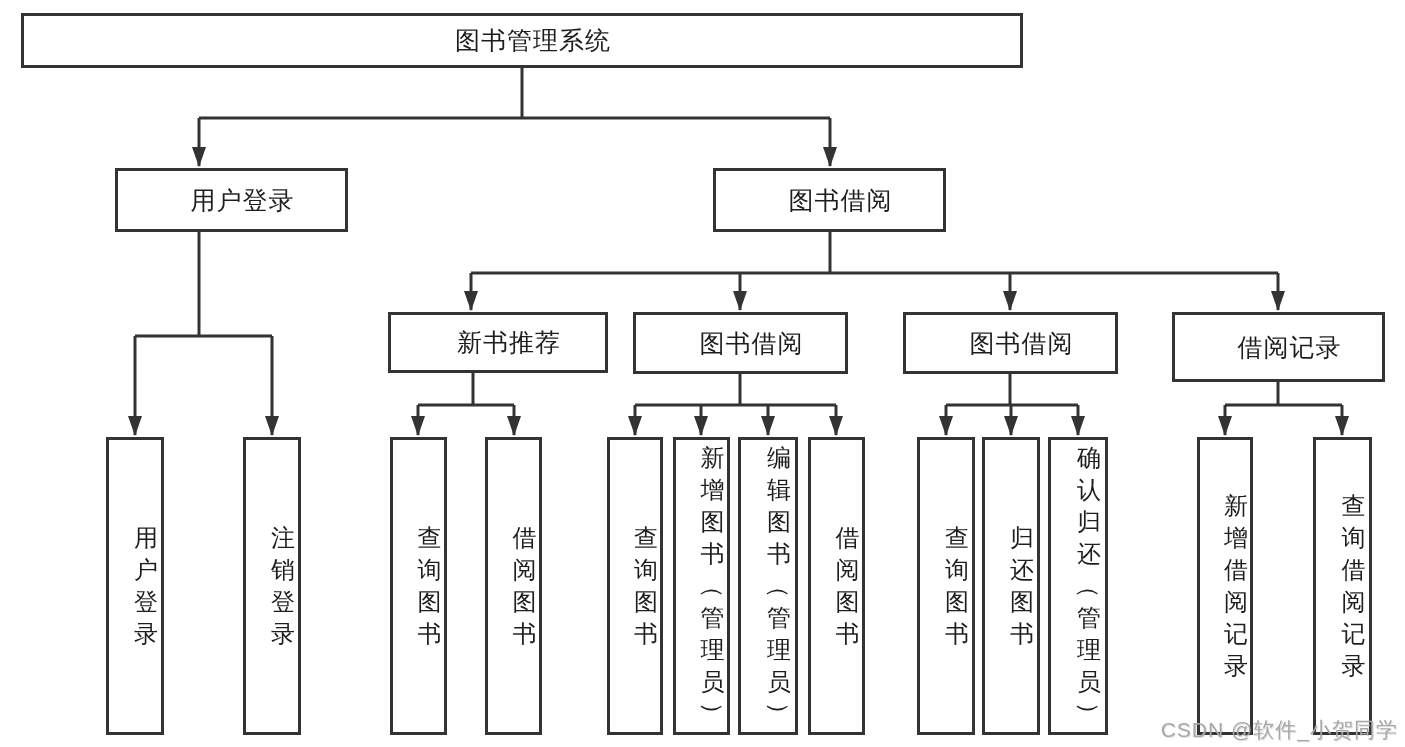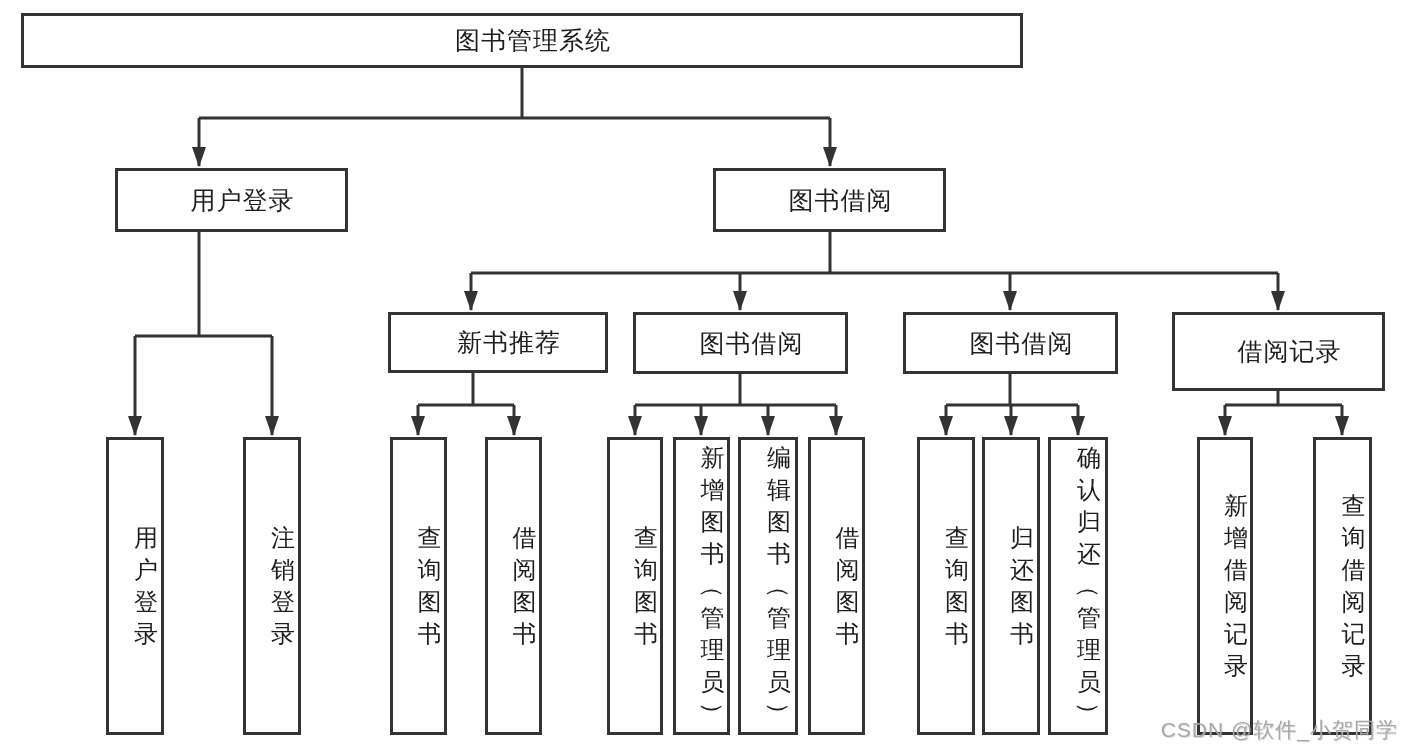--- a/index.html
+++ b/index.html
@@ -133,21 +133,21 @@
 
   <div class="box" style="left:363px;top:312px;width:220px;height:61px;margin-left:25px;">
     <span class="label">新书推荐</span>
   </div>
   <div class="box" style="left:633px;top:312px;width:215px;height:62px;">
     <span class="label">图书借阅</span>
   </div>
   <div class="box" style="left:903px;top:312px;width:215px;height:62px;">
     <span class="label">图书借阅</span>
   </div>
-  <div class="box" style="left:1172px;top:312px;width:213px;height:79px;">
+  <div class="box" style="left:1172px;top:312px;width:213px;height:70px;">
     <span class="label">借阅记录</span>
   </div>
 
   <div class="box vbox" style="left:106px;top:437px;width:58px;height:298px;">
     <span class="label">
         <span class="vch">用</span>
         <span class="vch">户</span>
         <span class="vch">登</span>
         <span class="vch">录</span>
       </span>

